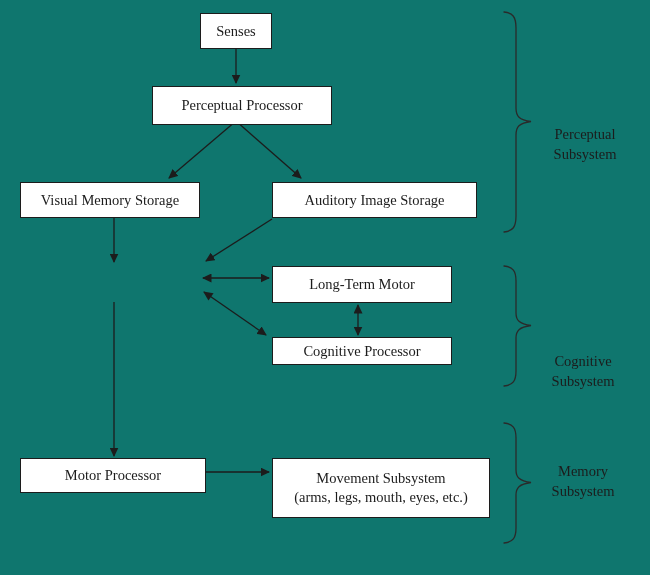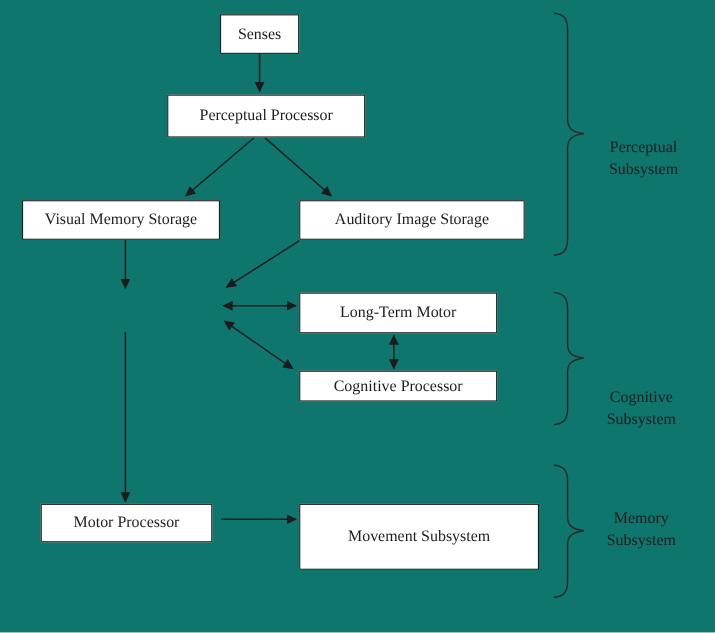--- a/index.html
+++ b/index.html
@@ -31,21 +31,21 @@
     line-height: 19px;
     color: #1c1c1c;
   }
   .b-senses      { left: 200px; top: 13px;  width: 72px;  height: 36px; }
   .b-perceptual  { left: 152px; top: 86px;  width: 180px; height: 39px; }
   .b-vis         { left: 20px;  top: 182px; width: 180px; height: 36px; }
   .b-ais         { left: 272px; top: 182px; width: 205px; height: 36px; }
   .b-wm          { left: 20px;  top: 265px; width: 180px; height: 37px; }
   .b-ltm         { left: 272px; top: 266px; width: 180px; height: 37px; }
   .b-cp          { left: 272px; top: 337px; width: 180px; height: 28px; }
-  .b-mp          { left: 37px;  top: 458px; width: 156px; height: 35px; }
+  .b-mp          { left: 20px;  top: 458px; width: 186px; height: 35px; }
   .b-mr          { left: 272px; top: 458px; width: 218px; height: 60px; }
   .grp {
     position: absolute;
     width: 110px;
     text-align: center;
     font-size: 14.5px;
     line-height: 19.5px;
     color: #1c1c1c;
   }
   .g-perceptual { left: 530px; top: 125px; }
@@ -108,20 +108,21 @@
   <div class="box b-cp">
     <span>Cognitive Processor</span>
   </div>
 
   <div class="box b-mp">
     <span>Motor Processor</span>
   </div>
 
   <div class="box b-mr">
     <span>Movement Subsystem</span>
+    <span>(arms, legs, mouth, eyes, etc.)</span>
   </div>
 
   <div class="grp g-perceptual">
     <span>Perceptual</span>
     <span>Subsystem</span>
   </div>
   <div class="grp g-cognitive">
     <span>Cognitive</span>
     <span>Subsystem</span>
   </div>

